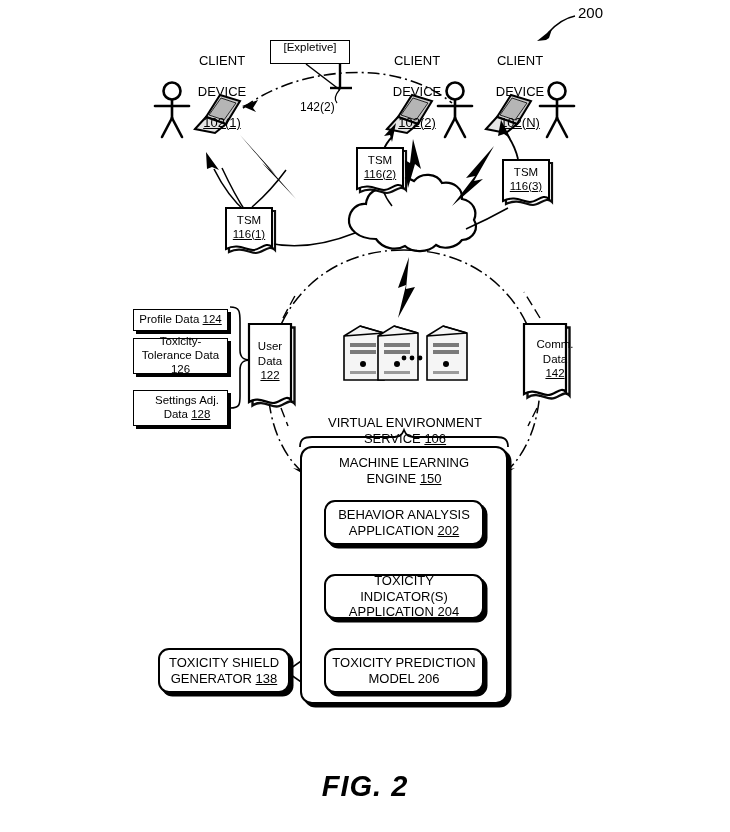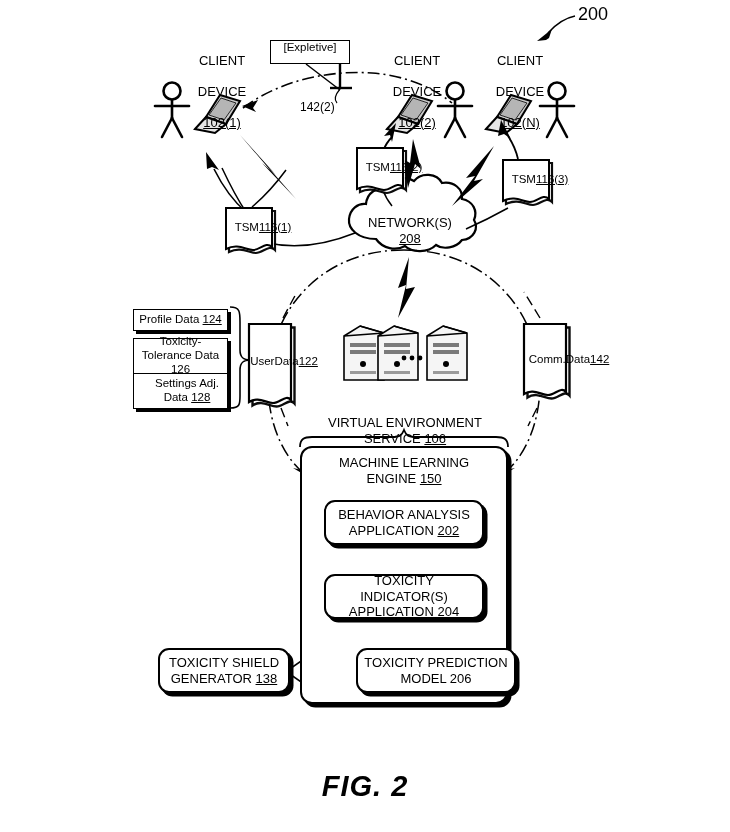--- a/index.html
+++ b/index.html
@@ -53,25 +53,24 @@
     display: flex;
     align-items: flex-start;
     justify-content: center;
   }
   .note {
     position: absolute;
     font-size: 11.5px;
     text-align: right;
     line-height: 1.25;
     display: flex;
-    flex-direction: row;
+    flex-direction: column;
     align-items: center;
     justify-content: center;
     z-index: 5;
-    padding-left: 14px;
   }
   .note .nlabel { position: relative; z-index: 2; }
   .databox {
     position: absolute;
     border: 1.8px solid #000;
     background: #fff;
     box-shadow: 3px 3px 0 #000;
     font-size: 11.5px;
     display: flex;
     align-items: center;
@@ -136,21 +135,21 @@
     position: absolute;
     width: 120px;
     text-align: center;
     font-size: 13px;
     font-variant: small-caps;
     line-height: 1.22;
     z-index: 4;
   }
   .ref200 {
     position: absolute;
-    font-size: 18px;
+    font-size: 15px;
   }
   .ref142 {
     position: absolute;
     font-size: 12px;
   }
 </style>
 </head>
 <body>
 
 <div id="figure-root">
@@ -416,32 +415,28 @@
   </div>
   <div class="note" style="left:357px; top:150px; width:46px; height:34px;">
     <span class="nlabel">TSM</span>
     <span class="nlabel u">116(2)</span>
   </div>
   <div class="note" style="left:503px; top:162px; width:46px; height:34px;">
     <span class="nlabel">TSM</span>
     <span class="nlabel u">116(3)</span>
   </div>
 
-  <div class="net-label" style="left:350px; top:215px;">
-    <span>NETWORK(S)</span><br>
-    <span class="u">208</span>
-  </div>
 
   <div class="databox" style="left:133px; top:309px; width:95px; height:22px;">
     <span><span>Profile Data</span> <span class="u">124</span></span>
   </div>
   <div class="databox" style="left:133px; top:338px; width:95px; height:36px;">
     <span><span>Toxicity-Tolerance Data</span> <span class="u">126</span></span>
   </div>
-  <div class="databox" style="left:133px; top:373px; width:95px; height:36px;padding-left:16px;">
+  <div class="databox" style="left:133px; top:390px; width:95px; height:36px;padding-left:16px;">
     <span><span>Settings Adj. Data</span> <span class="u">128</span></span>
   </div>
 
   <div class="note" style="left:249px; top:330px; width:42px; height:62px;">
     <span class="nlabel">User</span>
     <span class="nlabel">Data</span>
     <span class="nlabel u">122</span>
   </div>
 
   <div class="note" style="left:524px; top:330px; width:62px; height:58px;">
@@ -472,21 +467,21 @@
   </div>
 
   <div class="rbox" style="left:324px; top:574px; width:160px; height:45px;">
     <span>
       <span>TOXICITY INDICATOR(S)</span><br>
       <span>APPLICATION</span>
       <span class="u">204</span>
     </span>
   </div>
 
-  <div class="rbox" style="left:324px; top:648px; width:160px; height:45px;margin-left:32px;">
+  <div class="rbox" style="left:324px; top:648px; width:160px; height:45px;">
     <span>
       <span>TOXICITY PREDICTION</span><br>
       <span>MODEL</span>
       <span>206</span>
     </span>
   </div>
 
   <div class="rbox" style="left:158px; top:648px; width:132px; height:45px;">
     <span>
       <span>TOXICITY SHIELD</span><br>

